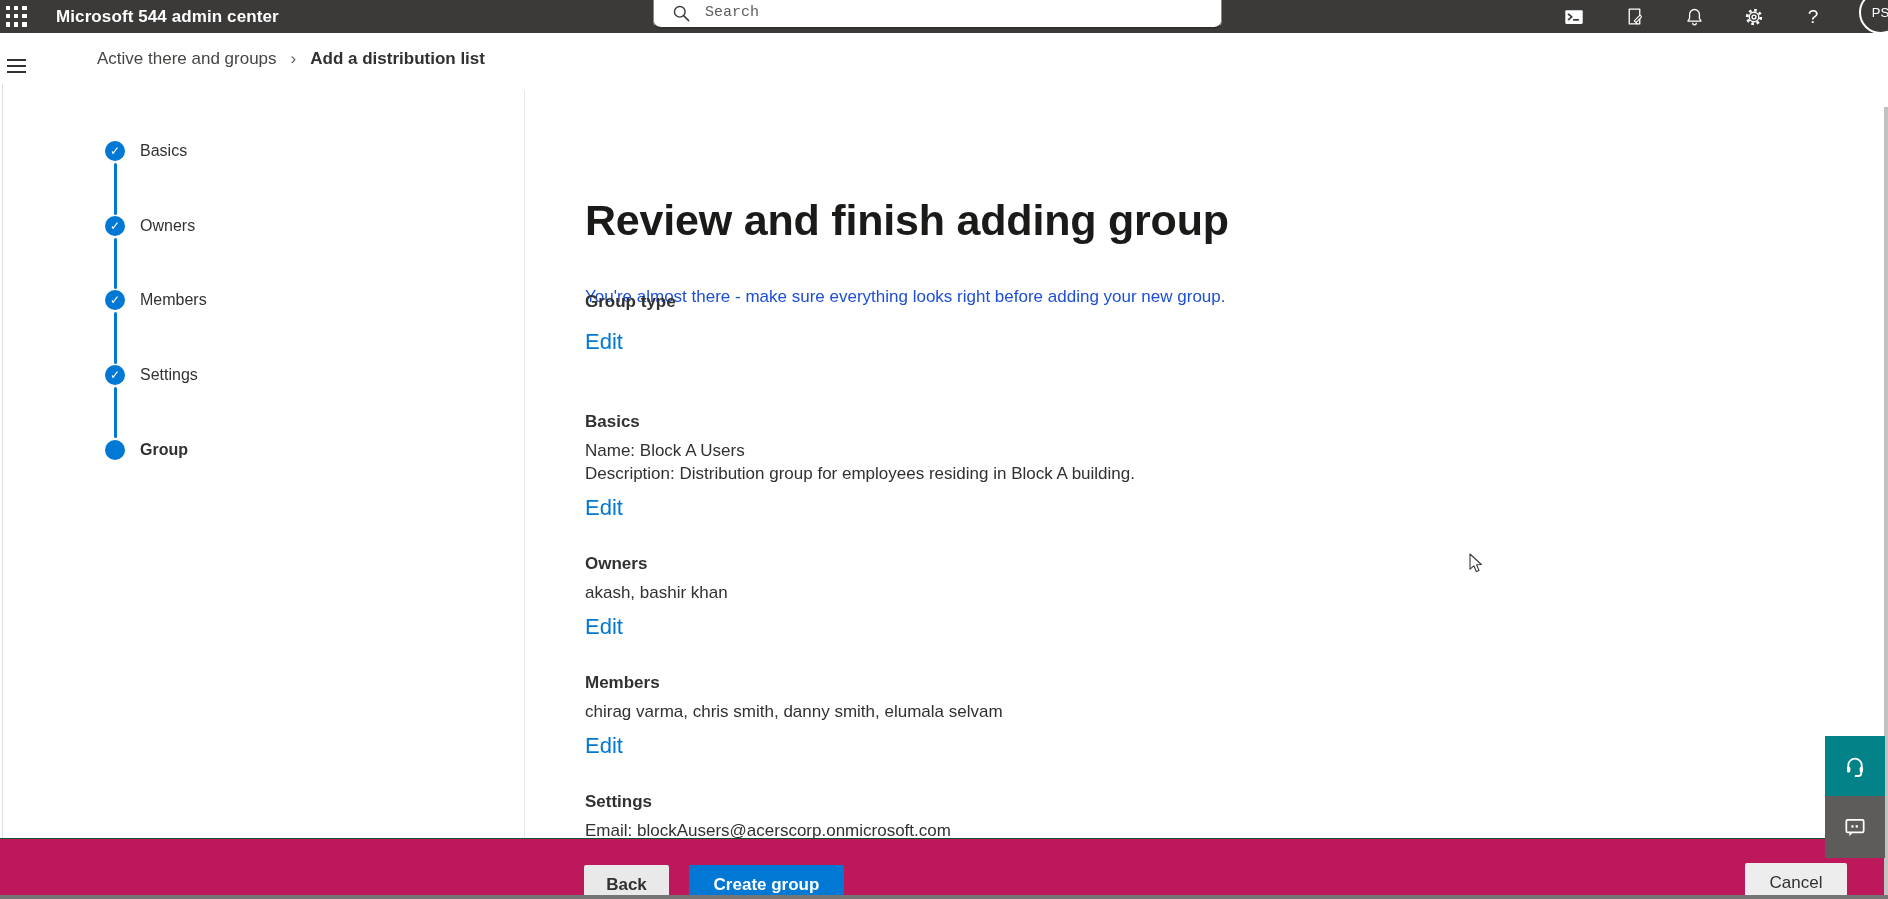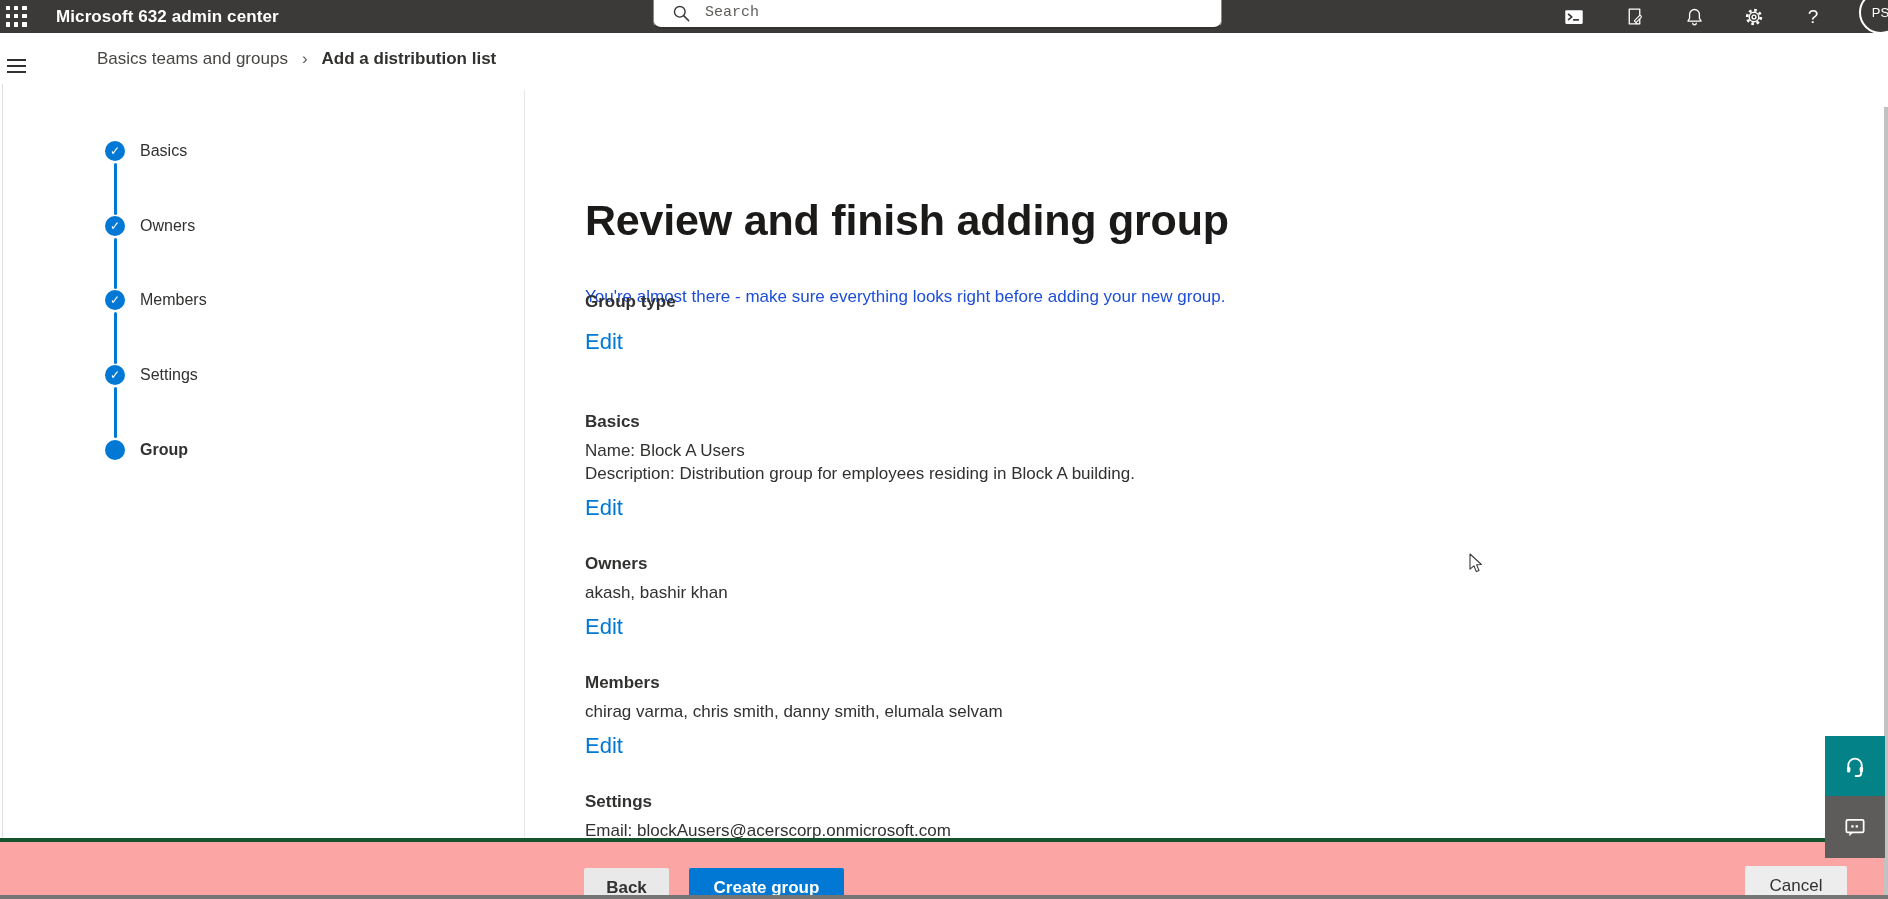--- a/index.html
+++ b/index.html
@@ -76,21 +76,21 @@
   .page-title { position: absolute; left: 60px; top: 112px; font-size: 43px; font-weight: 700; color: #1b1a19; letter-spacing: -.2px; }
   .page-subtitle { position: absolute; left: 60px; top: 203px; font-size: 17px; color: #1d4ed8; }
   .section { position: absolute; left: 60px; width: 1200px; }
   .section h3 { font-size: 17px; font-weight: 700; color: #323130; margin-bottom: 7px; }
   .section .line { font-size: 17px; color: #323130; line-height: 23px; }
   .edit-link { display: inline-block; margin-top: 10px; font-size: 22px; color: #0078d4; cursor: pointer; }
   .sec-1 { top: 208px; } .sec-2 { top: 328px; } .sec-3 { top: 470px; } .sec-4 { top: 589px; } .sec-5 { top: 708px; }
   
   .footer {
     position: absolute; left: 0; top: 838px; width: 1888px; height: 61px;
-    background: #fca5a5; border-top: 4px solid #14532d; z-index: 50;
+    background: #be185d; border-top: 1px solid #14532d; z-index: 50;
   }
   .btn {
     position: absolute; top: 26px; height: 40px; border: none; border-radius: 2px;
     font-family: "Liberation Sans", sans-serif; font-size: 17px; font-weight: 700; cursor: pointer;
   }
   .btn-back { left: 584px; width: 85px; background: #e9e9e9; color: #323130; }
   .btn-create { left: 689px; width: 155px; background: #0078d4; color: #fff; }
   .btn-cancel { left: 1745px; top: 24px; width: 102px; background: #ededed; color: #323130; font-weight: 400; }
   
   .float-btn { position: absolute; left: 1825px; width: 60px; display: flex; align-items: center; justify-content: center; cursor: pointer; z-index: 80; }
@@ -107,21 +107,21 @@
     <span></span>
       <span></span>
       <span></span>
       <span></span>
       <span></span>
       <span></span>
       <span></span>
       <span></span>
       <span></span>
   </div>
-  <div class="topbar-title">Microsoft 632 admin center</div>
+  <div class="topbar-title">Microsoft 544 admin center</div>
 
   <div class="searchbox">
     <svg width="19" height="19" viewBox="0 0 20 20">
       <circle cx="8.2" cy="8.2" r="5.6" fill="none" stroke="#3b3a39" stroke-width="1.5"></circle>
       <path d="M12.5 12.5 L17.5 17.5" stroke="#3b3a39" stroke-width="1.5" stroke-linecap="round"></path>
     </svg>
     <input type="text" placeholder="Search" style="">
   </div>
 
   <div class="tb-icon" style="left:1557px">
@@ -158,21 +158,21 @@
   </div>
 </div>
 
 <div class="crumbbar">
   <div class="hamburger">
       <span></span>
       <span></span>
       <span></span>
     </div>
   <div class="crumbs">
-    <span class="crumb-parent">Basics teams and groups</span>
+    <span class="crumb-parent">Active there and groups</span>
     <span class="crumb-sep">›</span>
     <span class="crumb-current">Add a distribution list</span>
   </div>
 </div>
 <div class="crumb-border"></div>
 <div class="left-edge-line"></div>
 <div class="panel-divider"></div>
 
 <div class="wizard">
   <div class="connector" style="top:79px;  height:52px"></div>

